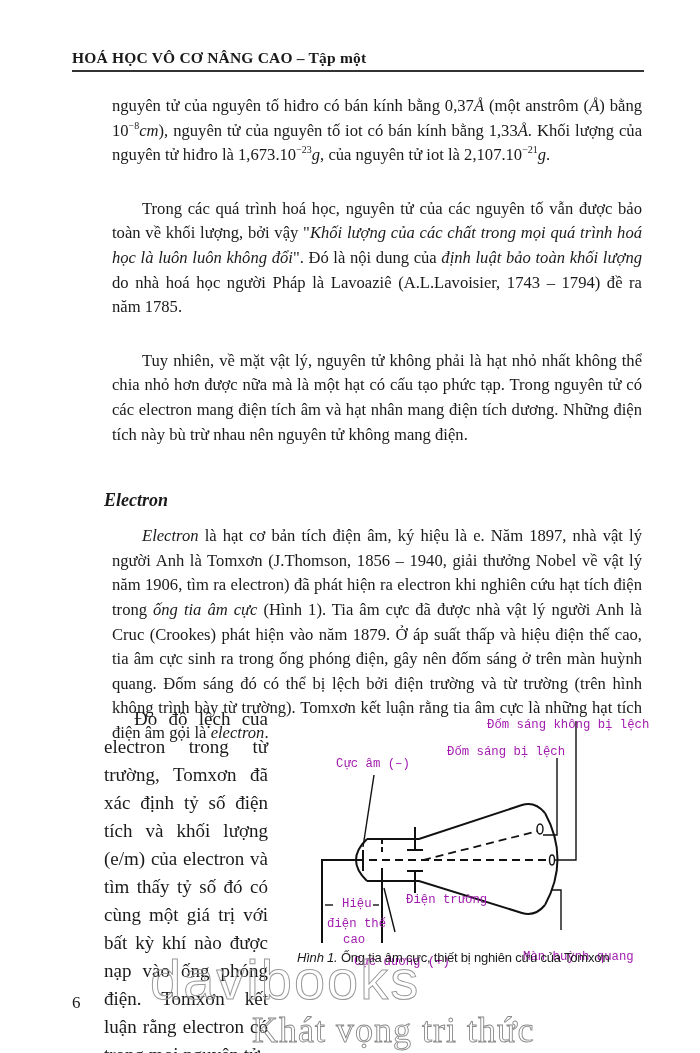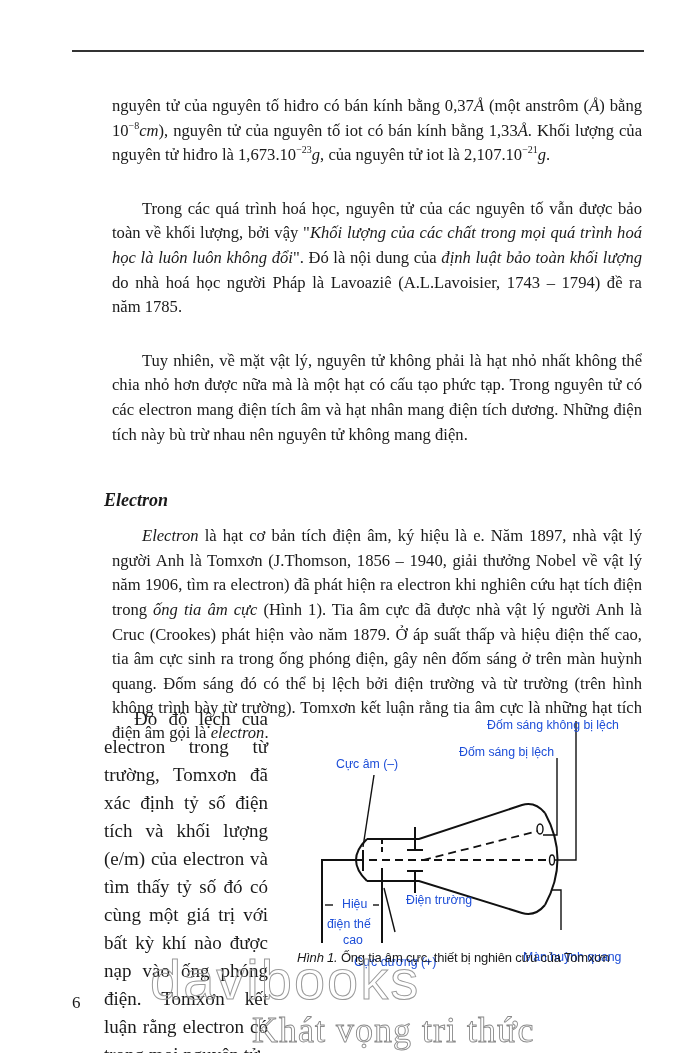--- a/index.html
+++ b/index.html
@@ -11,31 +11,32 @@
   .body { position: absolute; left: 104px; top: 86px; width: 546px; font-size: 16.6px; line-height: 24.6px; text-align: justify; }
   .para { margin: 8px; text-indent: 0; }
   .para.indent { text-indent: 30px; }
   .gap { height: 13px; }
   .section-heading { font-weight: bold; font-style: italic; font-size: 18px; margin: 0; line-height: 26px; }
   sup { font-size: 10px; line-height: 0; }
   .angstrom { font-style: italic; }
   .side-col { position: absolute; left: 96px; top: 697px; width: 180px; font-size: 19px; line-height: 28px; text-align: justify; }
   .figure { position: absolute; left: 295px; top: 705px; width: 380px; height: 270px; }
   .figure svg { position: absolute; left: 0; top: 0; }
-  .flabel { position: absolute; font-family: Liberation Sans, sans-serif; font-size: 12.3px; color: #1d4ed8; white-space: nowrap; line-height: 14px; }
+  .flabel { position: absolute; font-family: Liberation Mono, monospace; font-size: 12.3px; color: #a21caf; white-space: nowrap; line-height: 14px; }
   .caption { position: absolute; left: 297px; top: 950px; font-family: "Liberation Sans", "DejaVu Sans", sans-serif; font-size: 13px; white-space: nowrap; letter-spacing: -0.2px; }
   .caption .cap-label { font-style: italic; }
   .page-number { position: absolute; left: 72px; top: 993px; font-size: 17px; }
   .watermark-main { position: absolute; left: 150px; top: 940px; font-family: "Liberation Sans", "DejaVu Sans", sans-serif; font-size: 56px; color: transparent; -webkit-text-stroke: 1px #9a9a9a; letter-spacing: 2px; line-height: 80px; }
   .watermark-sub { position: absolute; left: 252px; top: 1010px; font-family: "Liberation Serif", "DejaVu Serif", serif; font-size: 36px; color: transparent; -webkit-text-stroke: 0.9px #8a8a8a; letter-spacing: 1px; line-height: 40px; }
 </style>
 </head>
 <body>
 
 <div class="header">
+  <div class="header-title">HOÁ HỌC VÔ CƠ NÂNG CAO – Tập một</div>
   <div class="header-rule"></div>
 </div>
 
 <div class="body">
   <p class="para"><span>nguyên tử của nguyên tố hiđro có bán kính bằng 0,37</span><span class="angstrom">Å</span><span> (một anstrôm (</span><span class="angstrom">Å</span><span>) bằng 10</span><sup>−8</sup><i>cm</i><span>), nguyên tử của nguyên tố iot có bán kính bằng 1,33</span><span class="angstrom">Å</span><span>. Khối lượng của nguyên tử hiđro là 1,673.10</span><sup>−23</sup><i>g</i><span>, của nguyên tử iot là 2,107.10</span><sup>−21</sup><i>g</i><span>.</span></p>
   <div class="gap"></div>
   <p class="para indent"><span>Trong các quá trình hoá học, nguyên tử của các nguyên tố vẫn được bảo toàn về khối lượng, bởi vậy "</span><i>Khối lượng của các chất trong mọi quá trình hoá học là luôn luôn không đổi</i><span>". Đó là nội dung của </span><i>định luật bảo toàn khối lượng</i><span> do nhà hoá học người Pháp là Lavoaziê (A.L.Lavoisier, 1743 – 1794) đề ra năm 1785.</span></p>
   <div class="gap"></div>
   <p class="para indent">Tuy nhiên, về mặt vật lý, nguyên tử không phải là hạt nhỏ nhất không thể chia nhỏ hơn được nữa mà là một hạt có cấu tạo phức tạp. Trong nguyên tử có các electron mang điện tích âm và hạt nhân mang điện tích dương. Những điện tích này bù trừ nhau nên nguyên tử không mang điện.</p>
   <div class="gap" style="height:32px"></div>
@@ -80,21 +81,21 @@
       <polyline points="260,155 281,155 281,16"></polyline>
       <polyline points="248,130 262,130 262,53"></polyline>
       <polyline points="256,185 266,185 266,225"></polyline>
       <line x1="68" y1="142" x2="79" y2="70"></line>
       <line x1="89" y1="183" x2="100" y2="227"></line>
       <line x1="30" y1="200" x2="38" y2="200"></line>
       <line x1="78" y1="200" x2="84" y2="200"></line>
     </g>
   </svg>
   <div class="flabel" style="left:192px; top:13px;">Đốm sáng không bị lệch</div>
-  <div class="flabel" style="left:164px; top:40px;">Đốm sáng bị lệch</div>
+  <div class="flabel" style="left:152px; top:40px;">Đốm sáng bị lệch</div>
   <div class="flabel" style="left:41px; top:52px;">Cực âm (–)</div>
   <div class="flabel" style="left:47px; top:192px;">Hiệu</div>
   <div class="flabel" style="left:32px; top:212px;">điện thế</div>
   <div class="flabel" style="left:48px; top:228px;">cao</div>
   <div class="flabel" style="left:111px; top:188px;">Điện trường</div>
   <div class="flabel" style="left:228px; top:246px; top:245px;">Màn  huỳnh quang</div>
   <div class="flabel" style="left:59px; top:250px;">Cực dương (+)</div>
 </div>
 
 <div class="caption">

